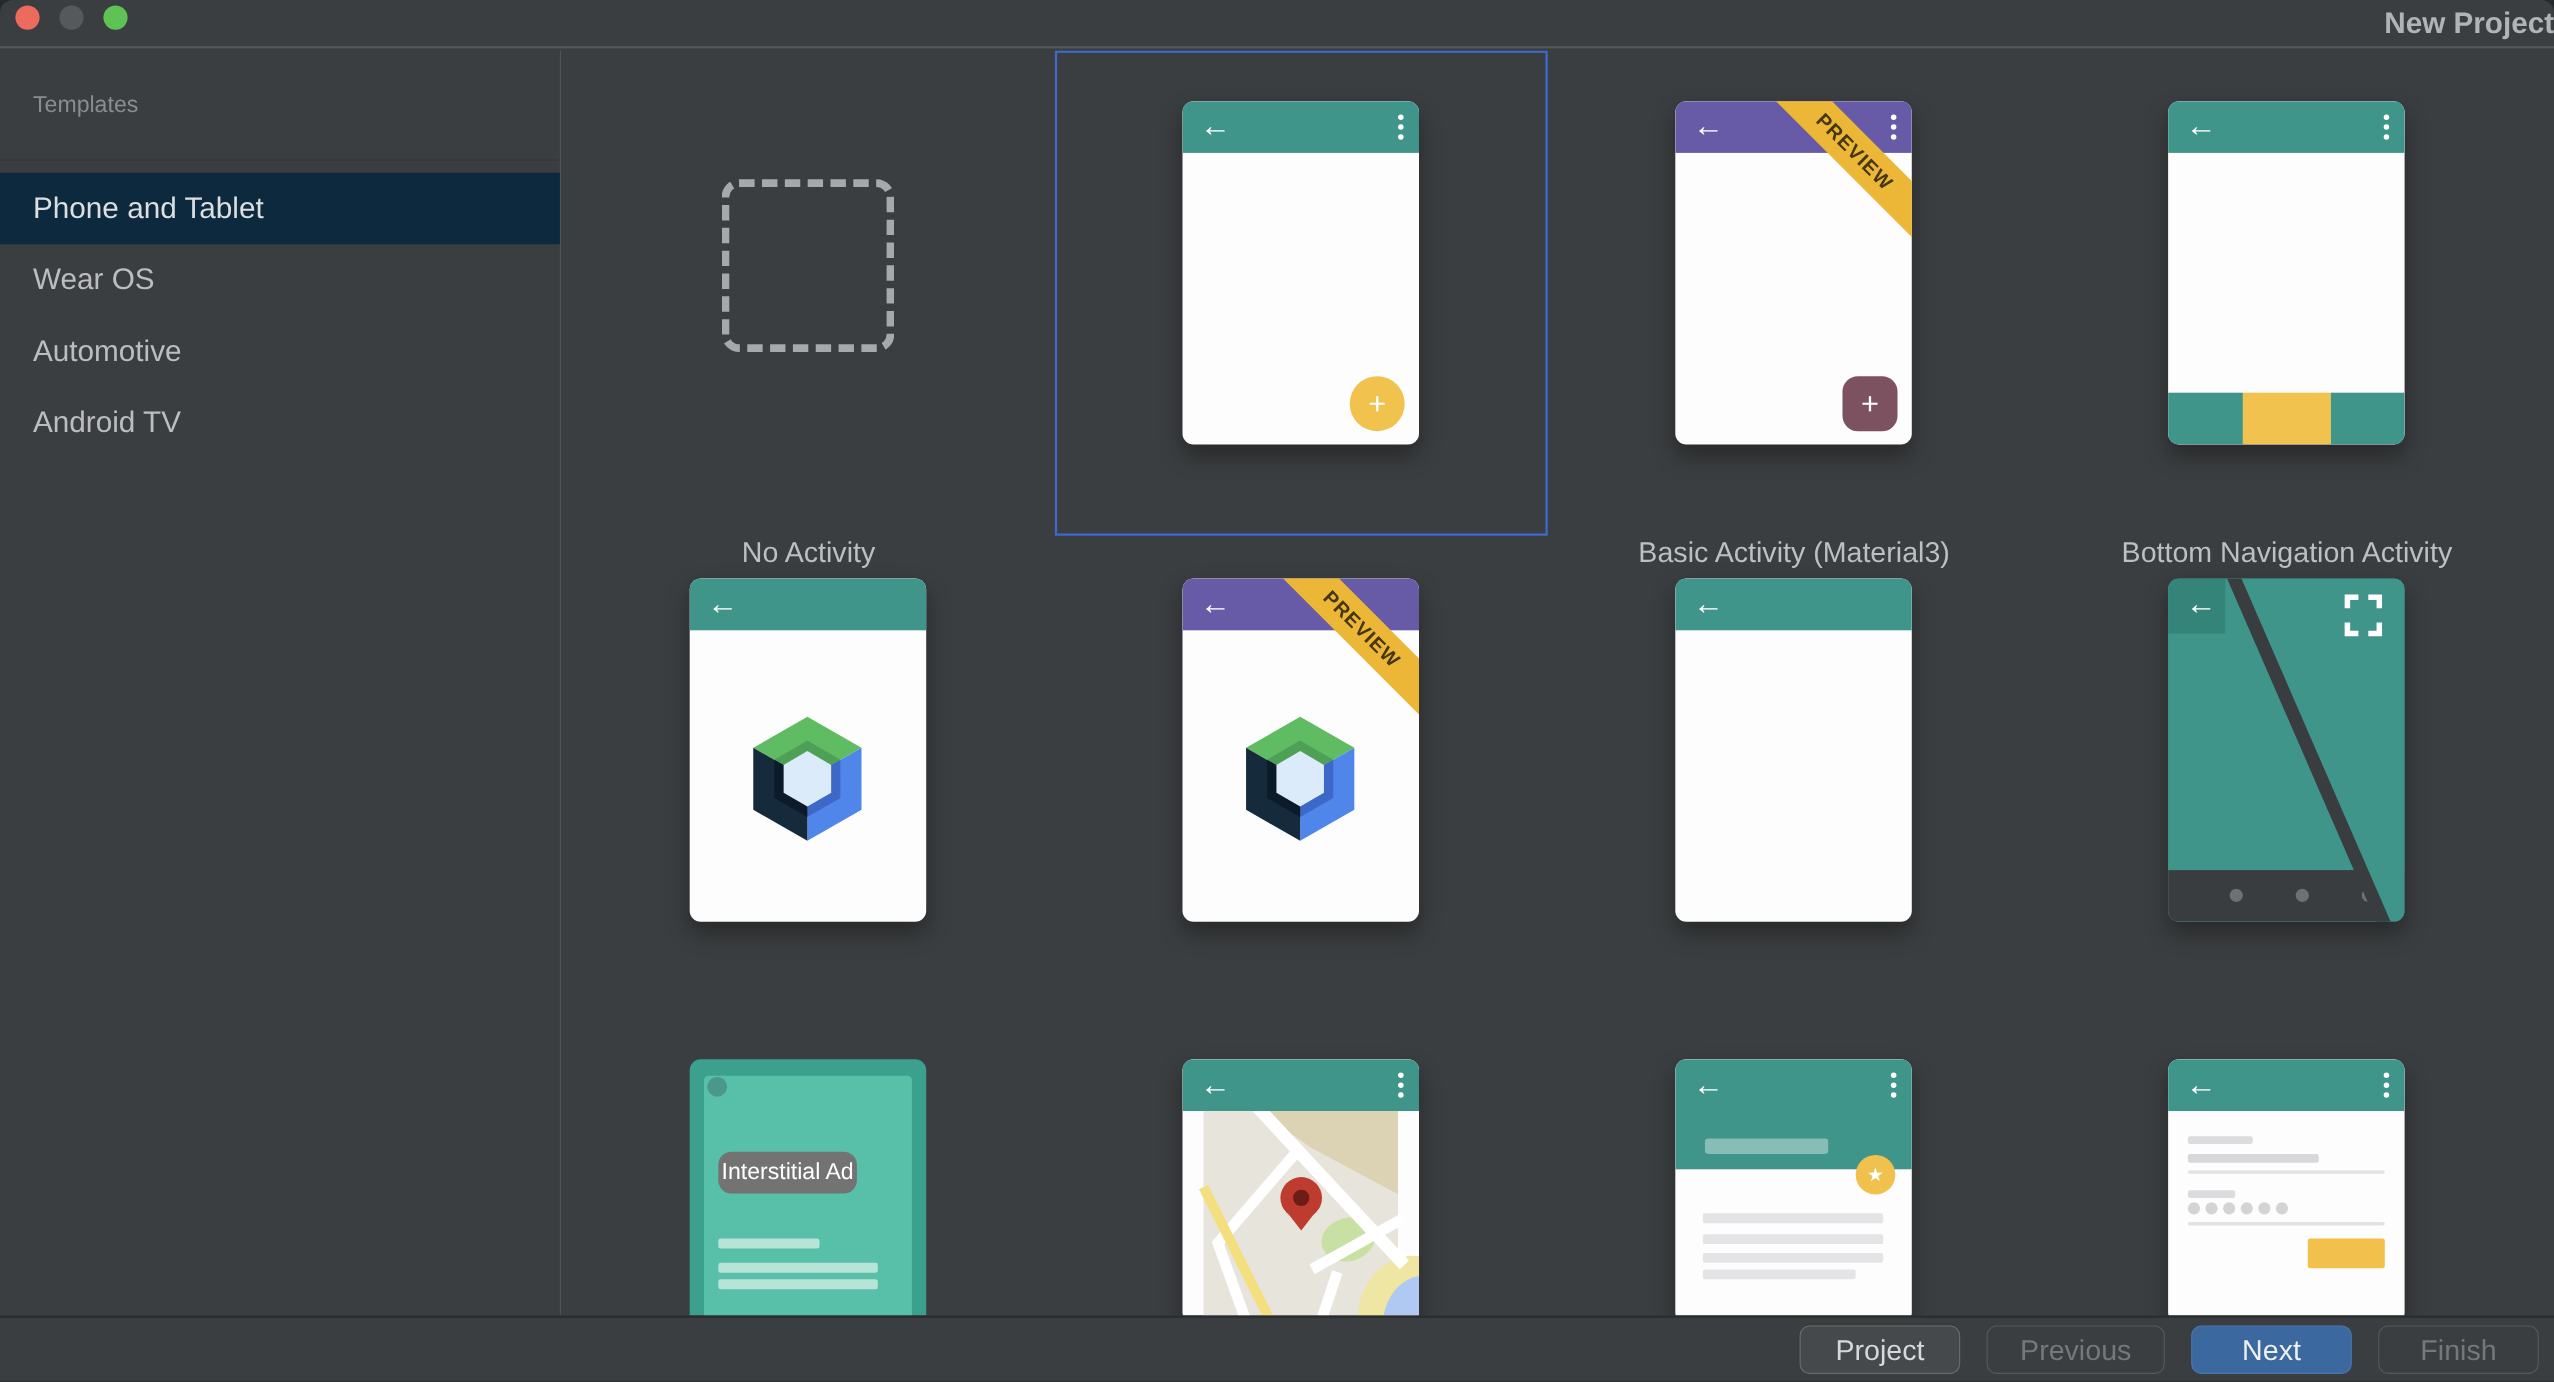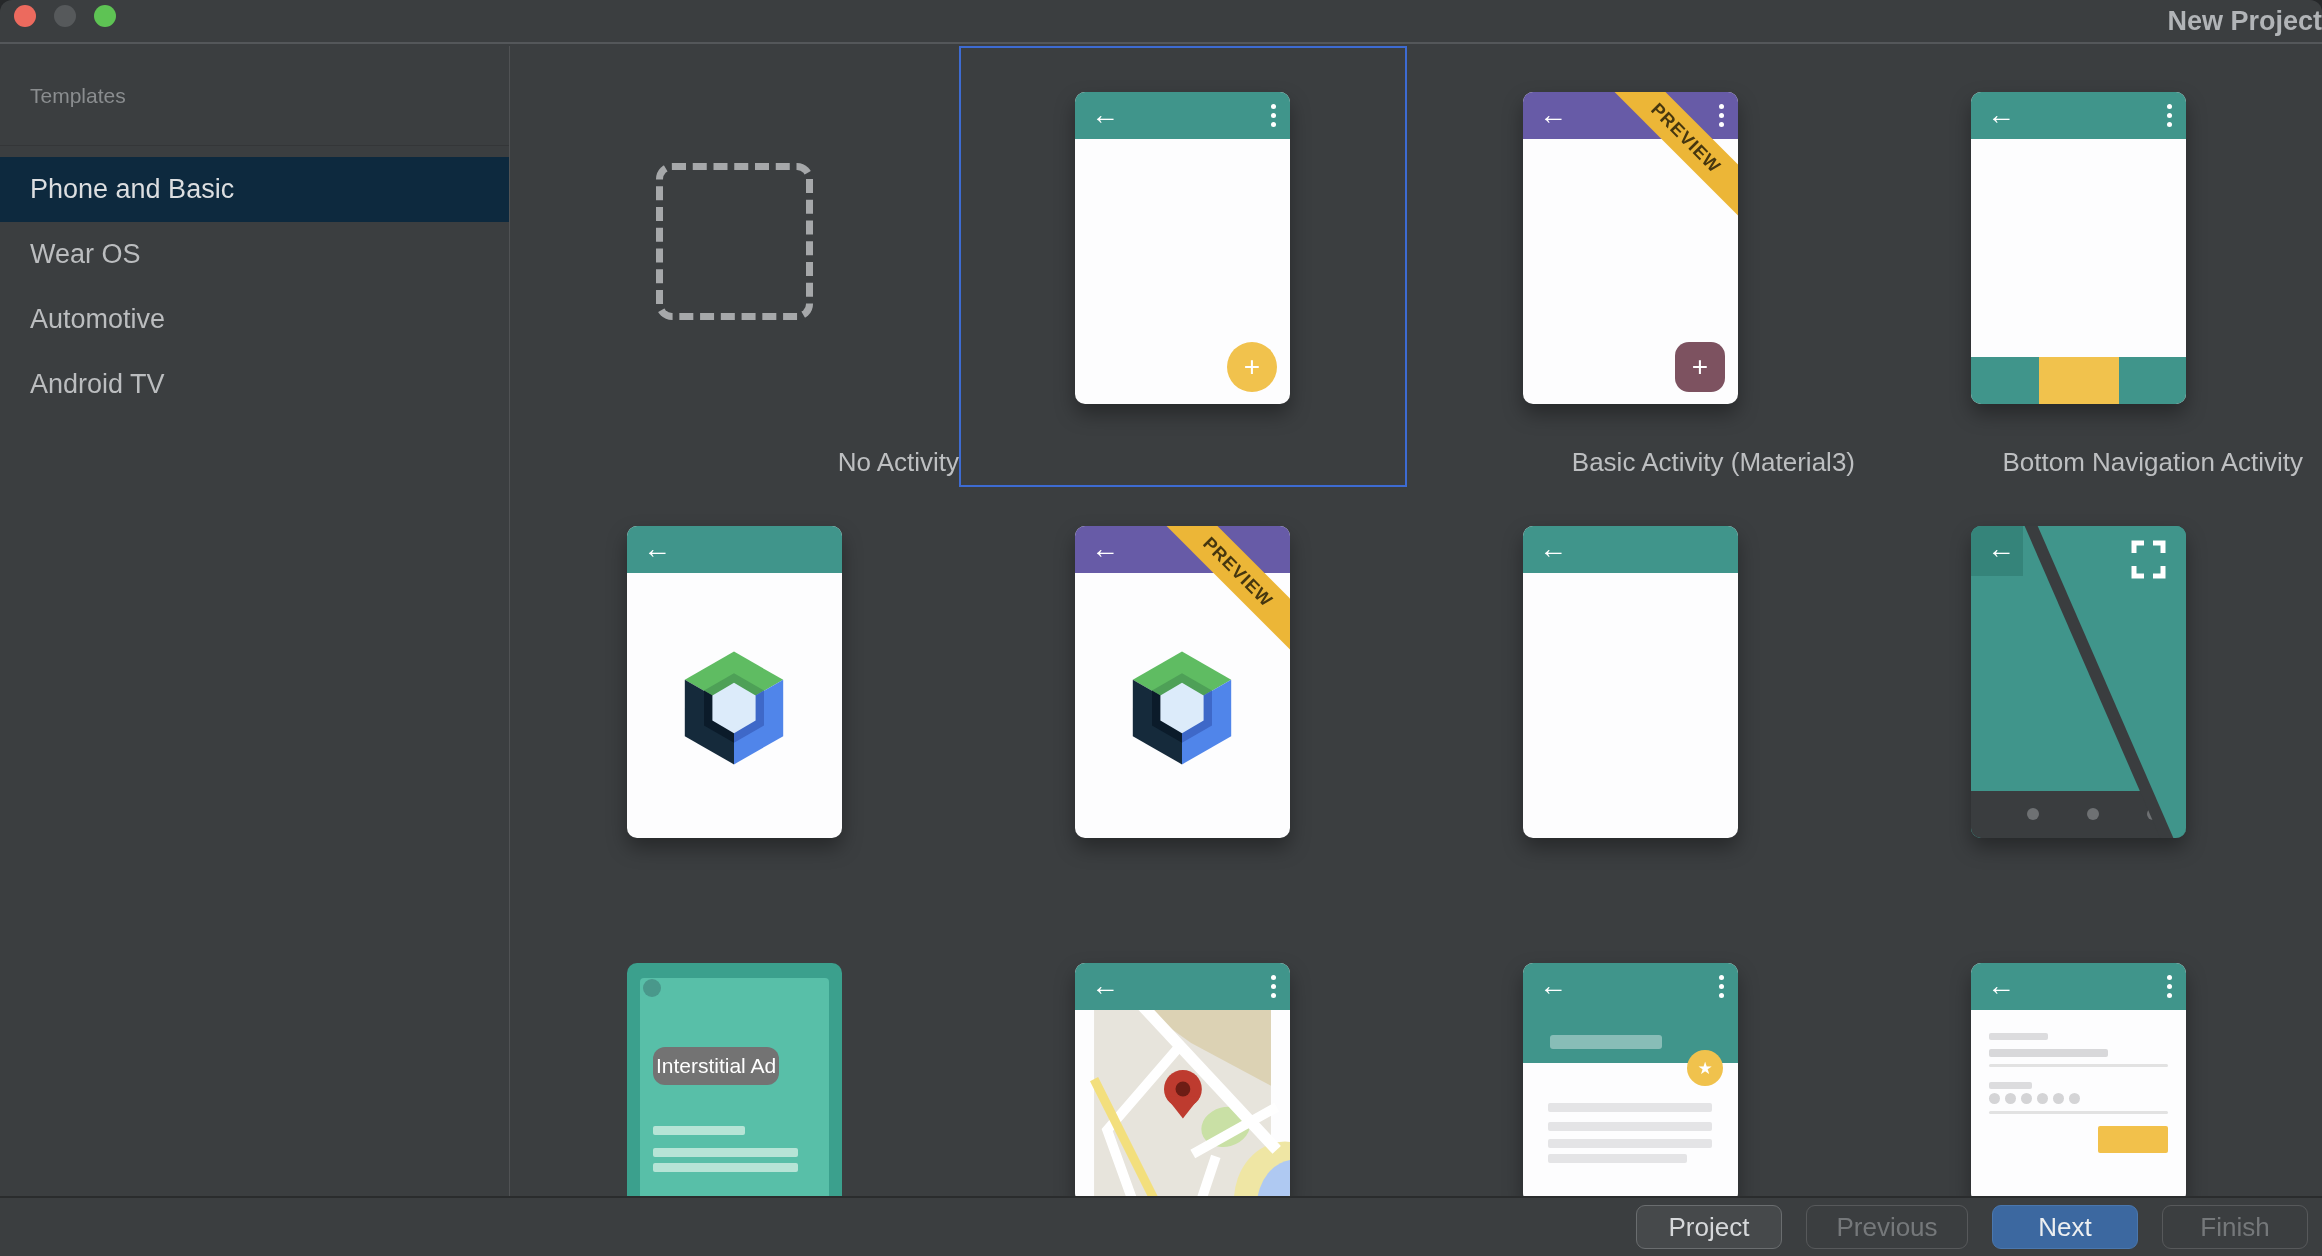--- a/index.html
+++ b/index.html
@@ -18,21 +18,21 @@
   #sidebar{position:absolute;left:0;top:46px;width:510px;height:1150px;border-right:1px solid #505254;}
   .side-header{height:100px;display:flex;align-items:center;padding-left:30px;font-size:21px;color:#8A8D8F;
     border-bottom:1px solid #343638;}
   .side-list{padding-top:11px;}
   .side-item{height:65px;display:flex;align-items:center;padding-left:30px;font-size:27px;color:#BBBDBF;cursor:default;}
   .side-item.selected{background:#0D293E;color:#DCDEE0;}
 
   
   #grid{position:absolute;left:511px;top:46px;width:1811px;height:1150px;overflow:hidden;}
   .abs{position:absolute;}
-  .cardlabel{position:absolute;width:448px;text-align:right;color:#BDBFC1;font-size:26px;line-height:32px;}
+  .cardlabel{position:absolute;width:448px;text-align:center;color:#BDBFC1;font-size:26px;line-height:32px;margin-top:40px;}
 
   .phone{position:absolute;width:215px;height:312px;background:#FDFDFE;border-radius:10px;
     box-shadow:0 10px 20px rgba(0,0,0,.35);overflow:hidden;}
   .appbar{position:relative;height:47px;background:#40958B;}
   .appbar.purple{background:#675BA7;}
   .back{position:absolute;left:16px;top:6px;color:#FFF;font-size:28px;line-height:34px;}
   .menu{position:absolute;right:14px;top:12px;display:flex;flex-direction:column;gap:4px;}
   .menu i{width:5px;height:5px;border-radius:50%;background:#FFF;}
   .fab{position:absolute;right:13px;bottom:12px;width:50px;height:50px;border-radius:50%;background:#F1C24D;
     color:#FFF;display:flex;align-items:center;justify-content:center;font-size:28px;}
@@ -90,21 +90,21 @@
       <span class="tl gray"></span>
       <span class="tl green"></span>
     </div>
     <div id="win-title">New Project</div>
   </div>
 
   <div id="sidebar">
     <div class="side-header">Templates</div>
     <div class="side-list">
       <div class="side-item selected">
-        <span>Phone and Basic</span>
+        <span>Phone and Tablet</span>
       </div>
       <div class="side-item">
         <span>Wear OS</span>
       </div>
       <div class="side-item">
         <span>Automotive</span>
       </div>
       <div class="side-item">
         <span>Android TV</span>
       </div>

